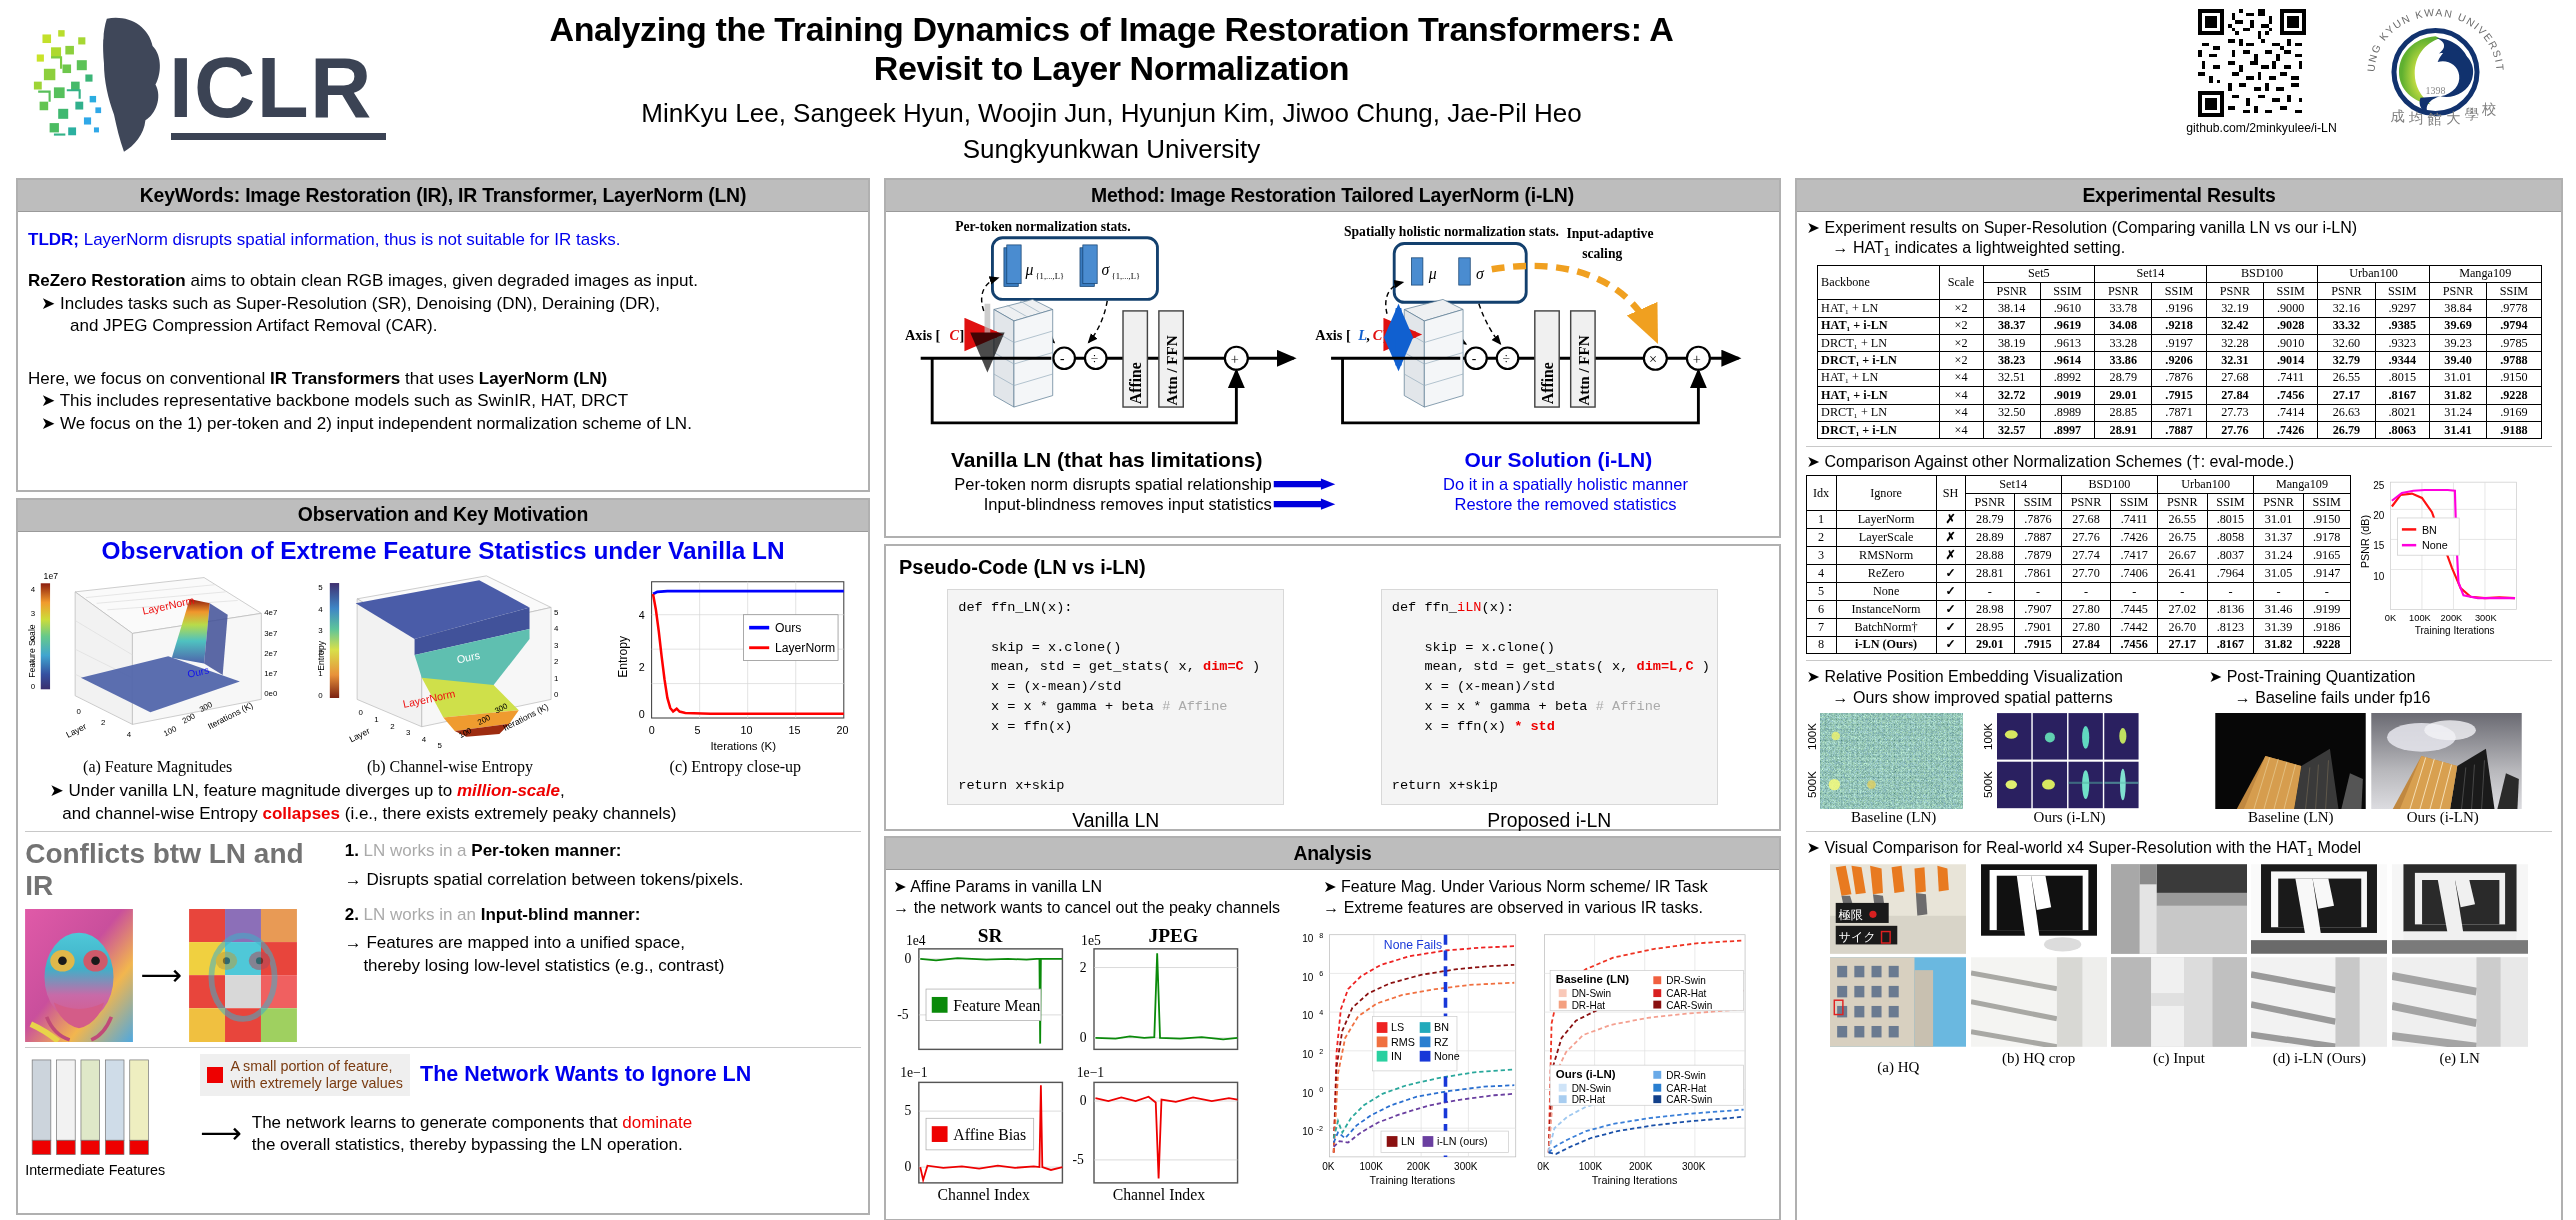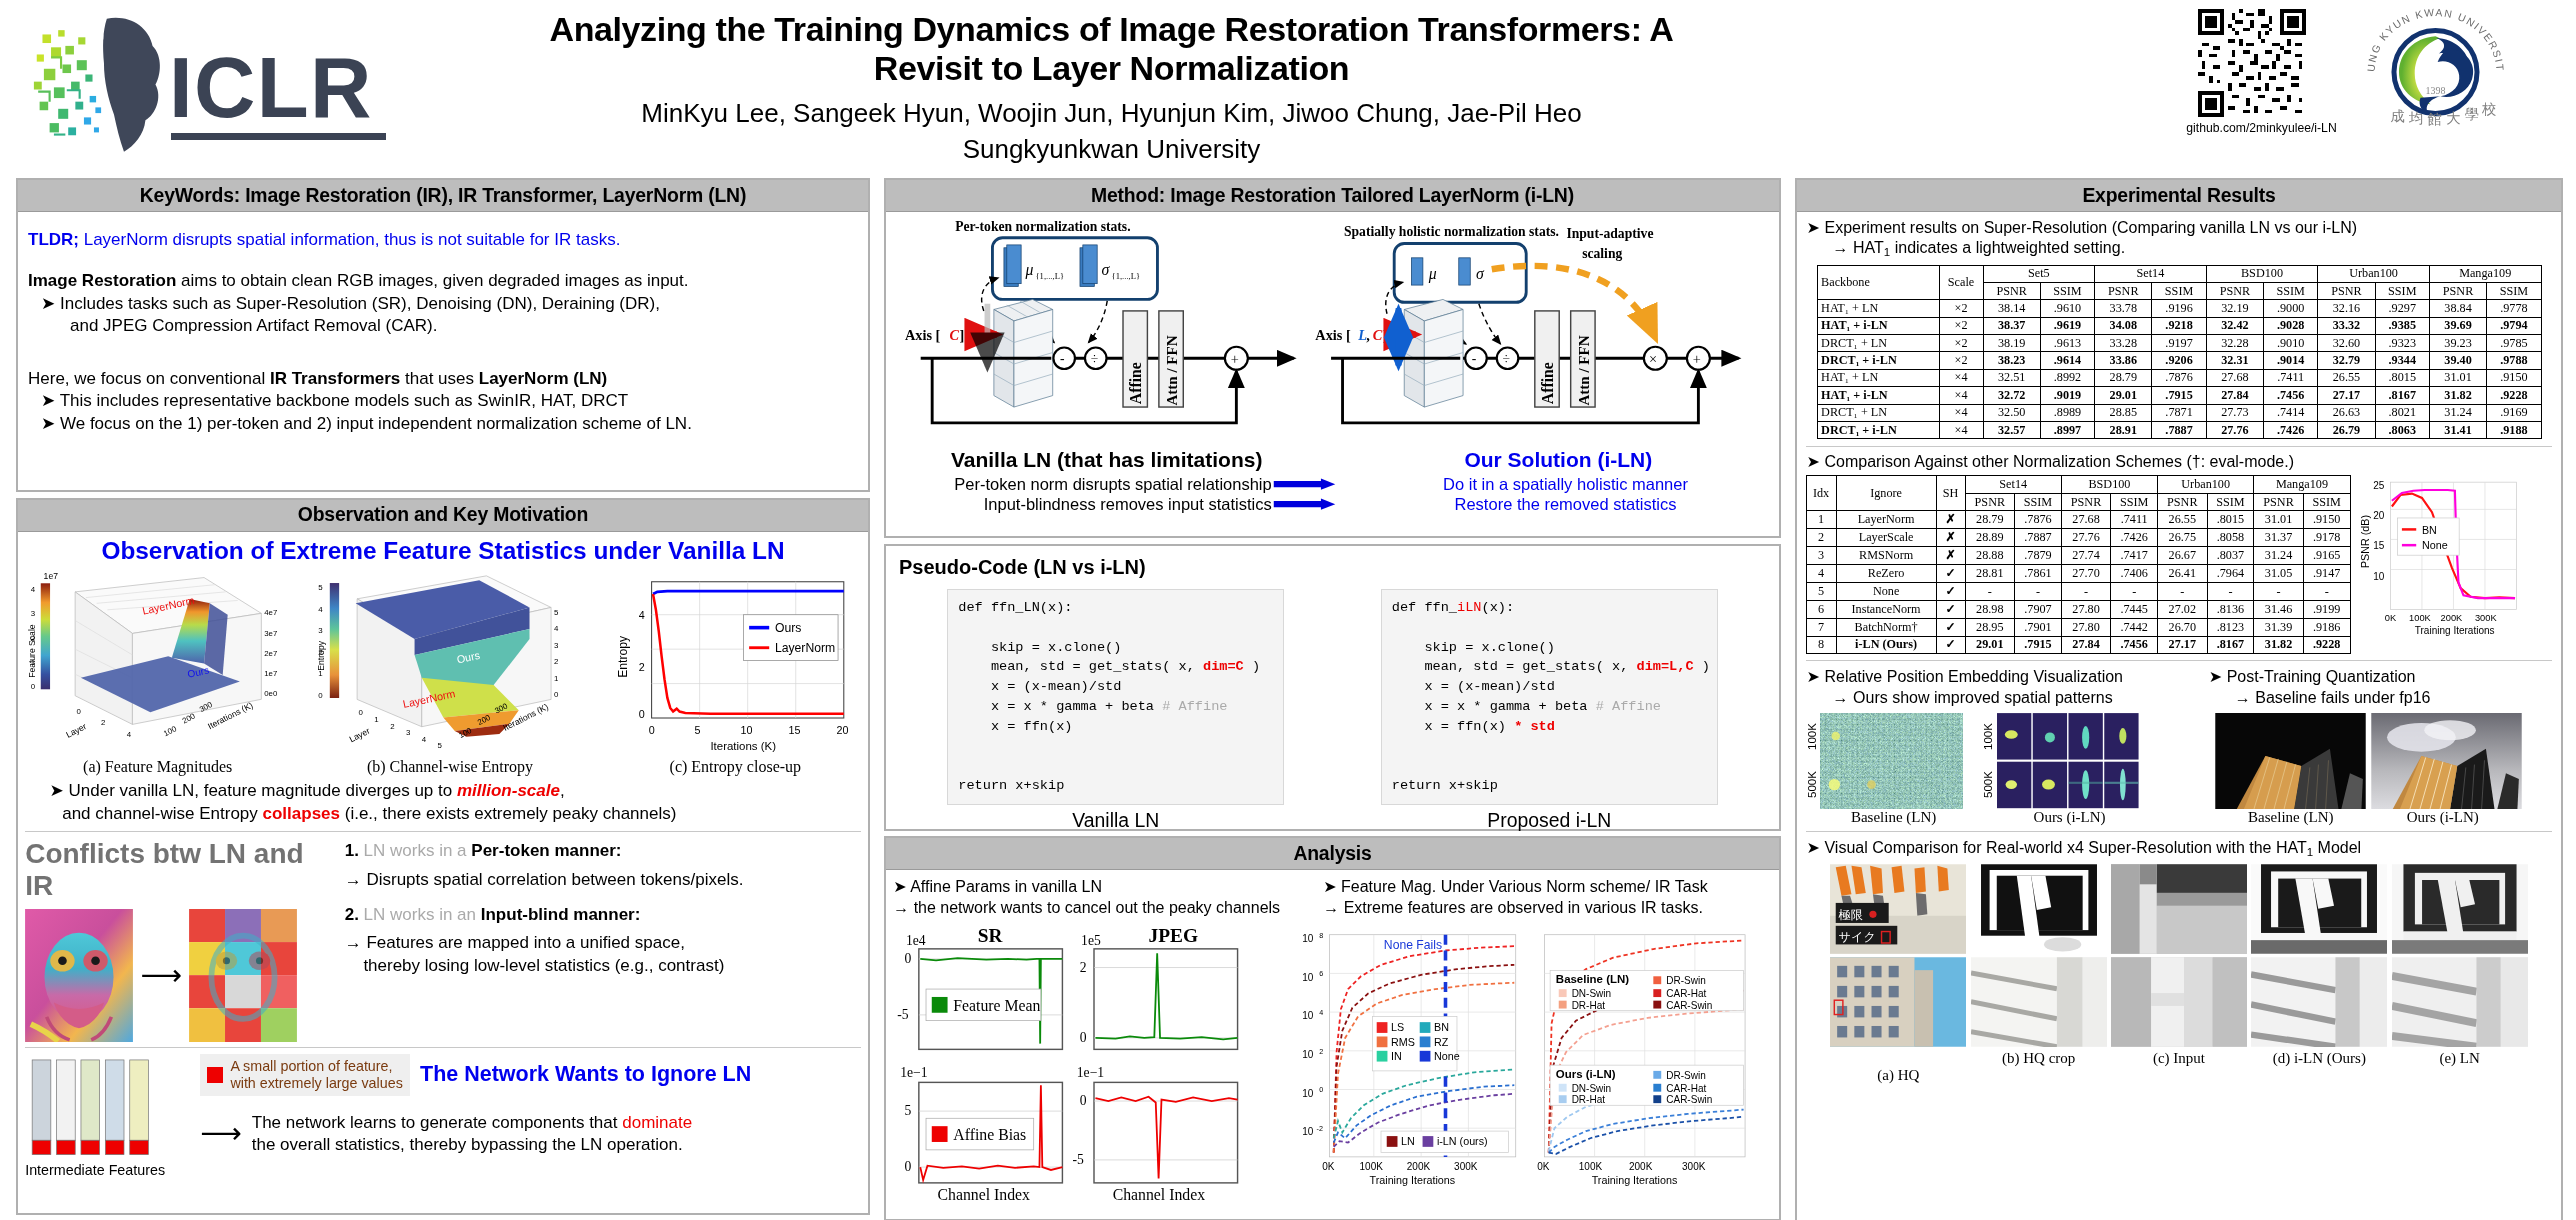--- a/index.html
+++ b/index.html
@@ -274,21 +274,21 @@
   <div class="col col-left">
 
     <div class="panel" style="height:314px;">
       <div class="panel-head">KeyWords: Image Restoration (IR), IR Transformer, LayerNorm (LN)</div>
       <div class="panel-body">
         <div class="txt" style="margin:10px 0 4.3px;">
           <span class="blue bold">TLDR;</span><span class="blue"> LayerNorm disrupts spatial information, thus is not suitable for IR tasks.</span>
         </div>
         <div class="spacer20"></div>
         <div class="txt">
-          <span class="bold">Image Restoration</span><span> aims to obtain clean RGB images, given degraded images as input.</span>
+          <span class="bold">ReZero Restoration</span><span> aims to obtain clean RGB images, given degraded images as input.</span>
         </div>
         <div class="txt bullet" style="margin-left:29px;">➤ <span>Includes tasks such as Super-Resolution (SR), Denoising (DN), Deraining (DR),</span></div>
         <div class="txt" style="margin-left:42px;"><span>and JPEG Compression Artifact Removal (CAR).</span></div>
         <div class="spacer20"></div>
         <div class="txt" style="margin-top:16px;">
           <span>Here, we focus on conventional </span><span class="bold">IR Transformers</span><span> that uses </span><span class="bold">LayerNorm (LN)</span>
         </div>
         <div class="txt bullet" style="margin-left:29px;">➤ <span>This includes representative backbone models such as SwinIR, HAT, DRCT</span></div>
         <div class="txt bullet" style="margin-left:29px;">➤ <span>We focus on the 1) per-token and 2) input independent normalization scheme of LN.</span></div>
       </div>
@@ -1437,21 +1437,21 @@
                   <rect x="58" y="68" width="14" height="16"></rect>
                     <rect x="82" y="68" width="14" height="16"></rect>
                   <rect x="10" y="96" width="14" height="16"></rect>
                     <rect x="34" y="96" width="14" height="16"></rect>
                   <rect x="58" y="96" width="14" height="16"></rect>
                     <rect x="82" y="96" width="14" height="16"></rect>
                 </g>
                 <rect x="118" y="18" width="26" height="107" fill="#c8c0b0"></rect>
                 <rect x="6" y="60" width="12" height="20" fill="none" stroke="#e02020" stroke-width="2"></rect>
               </svg>
-              <div class="vis-label" style="margin-top:20px;text-align:center;">(a) HQ</div>
+              <div class="vis-label" style="margin-top:12px;text-align:center;">(a) HQ</div>
             </div>
 
             <div>
               <svg width="136" height="90" viewBox="0 0 190 125">
                 <rect width="190" height="125" fill="#ffffff"></rect>
                 <rect x="14" y="0" width="162" height="100" fill="#111"></rect>
                 <rect x="26" y="8" width="138" height="84" fill="#fff"></rect>
                 <rect x="36" y="16" width="120" height="76" fill="#111"></rect>
                 <path d="M64 16 L84 16 L96 104 L76 104 Z" fill="#fff"></path>
                 <path d="M84 16 L104 16 L112 60 L92 64 Z" fill="#fff"></path>

